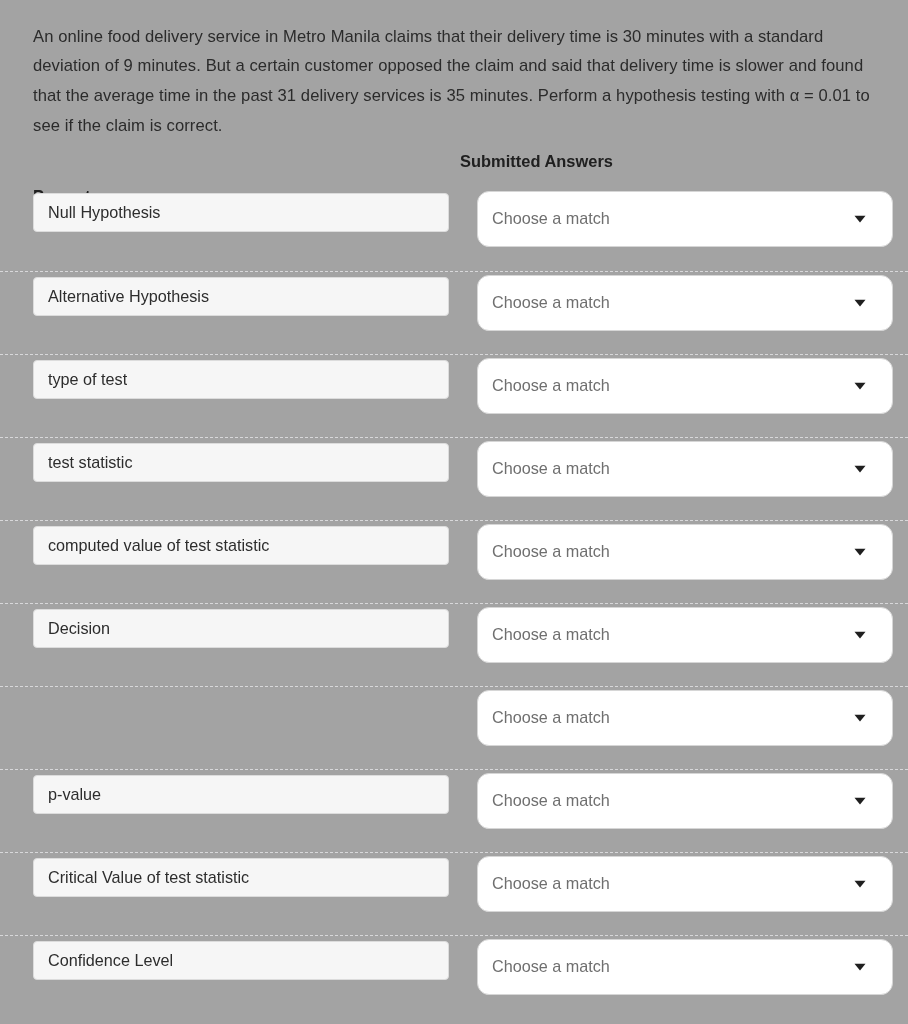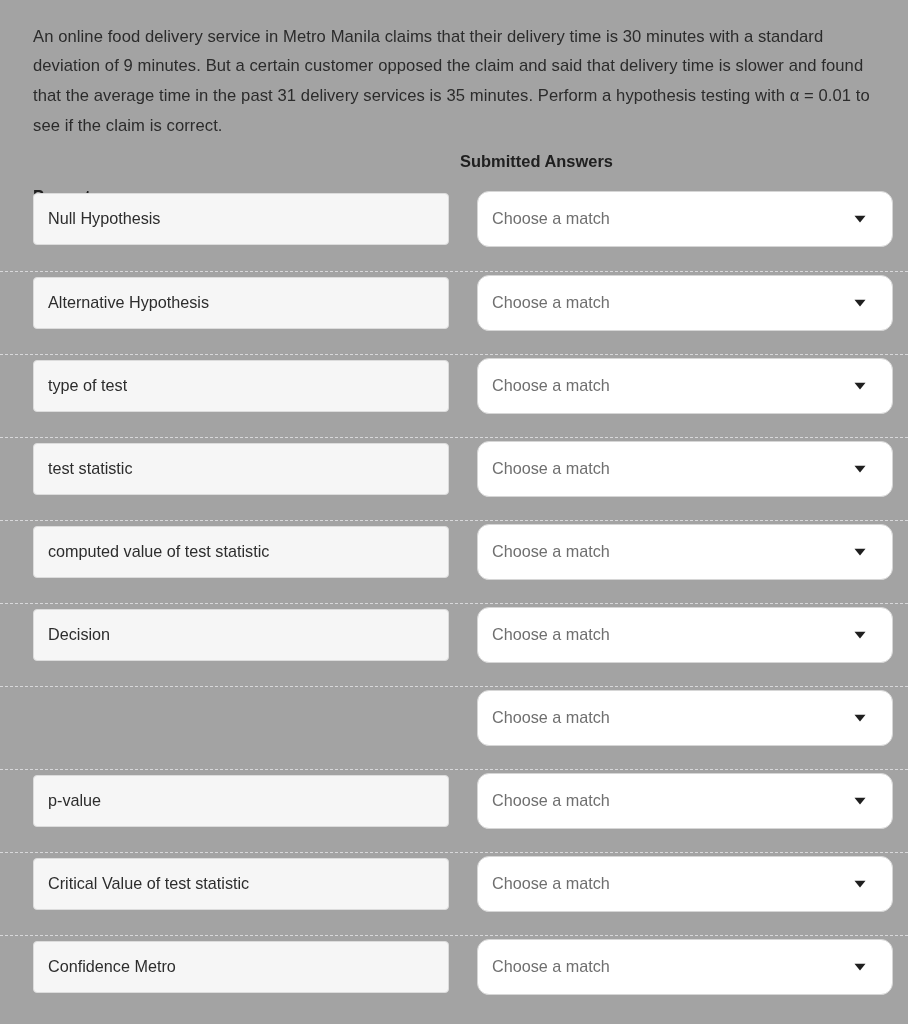--- a/index.html
+++ b/index.html
@@ -70,21 +70,21 @@
   }
   .row + .row {
     border-top: 1px dashed #d8d8da;
   }
 
   .prompt-box {
     position: absolute;
     left: 33px;
     top: 5px;
     width: 416px;
-    height: 52px;
+    height: 39px;
     box-sizing: border-box;
     background: #f6f6f6;
     border: 1px solid #dcdcdc;
     border-radius: 4px;
     display: flex;
     align-items: center;
     padding: 0 14px;
   }
   .prompt-label {
     font-size: 16.2px;
@@ -258,21 +258,21 @@
       <span class="caret">
         <svg width="16" height="16" viewBox="0 0 16 16" aria-hidden="true">
           <polygon points="2.5,4.8 13.5,4.8 8,11.6" fill="#1f1f1f"></polygon>
         </svg>
       </span>
     </div>
   </div>
 
   <div class="row">
     <div class="prompt-box">
-      <span class="prompt-label">Confidence Metro</span>
+      <span class="prompt-label">Confidence Level</span>
     </div>
     <div class="answer-select">
       <span class="answer-placeholder">Choose a match</span>
       <span class="caret">
         <svg width="16" height="16" viewBox="0 0 16 16" aria-hidden="true">
           <polygon points="2.5,4.8 13.5,4.8 8,11.6" fill="#1f1f1f"></polygon>
         </svg>
       </span>
     </div>
   </div>

